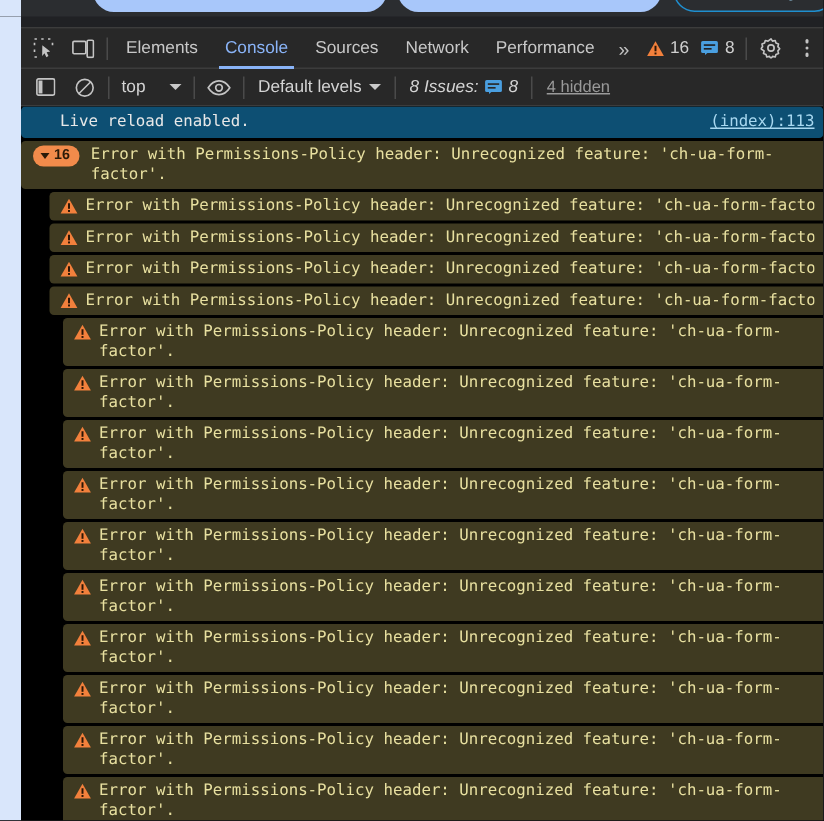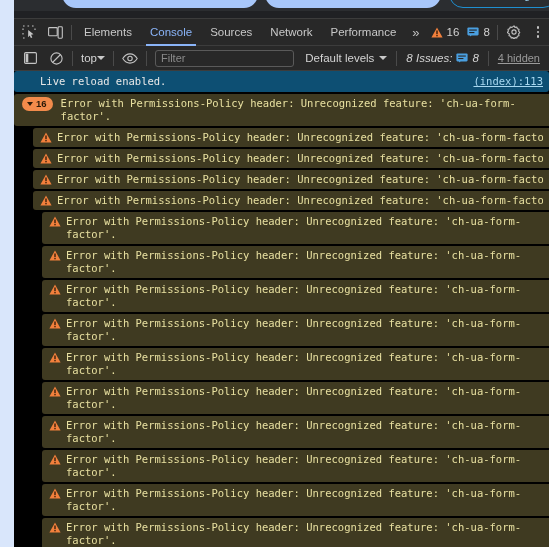--- a/index.html
+++ b/index.html
@@ -152,21 +152,21 @@
     display: flex;
     align-items: center;
     height: 25px;
     background: #282828;
     border-bottom: 1px solid #3c3c3c;
     padding: 0 3px;
     white-space: nowrap;
   }
 
   .ctx-select {
-    display: flex; align-items: center; gap: 0;
+    display: flex; align-items: center; gap: 16px;
     font-size: 11.5px; color: #d4d4d4;
     padding: 0 5px; height: 21px; line-height: 21px;
     flex: 0 0 auto;
   }
   .caret {
     width: 0; height: 0;
     border-left: 4px solid transparent;
     border-right: 4px solid transparent;
     border-top: 4.5px solid #c9c9c9;
     display: inline-block;
@@ -404,21 +404,20 @@
 
       <div class="tb-icon">
         <svg width="16" height="11" viewBox="0 0 16 11">
           <path d="M0.8 5.5C3 2 5.5 0.9 8 0.9s5 1.1 7.2 4.6C13 9 10.5 10.1 8 10.1S3 9 0.8 5.5z" fill="none" stroke="#c4c4c4" stroke-width="1.1"></path>
           <circle cx="8" cy="5.5" r="2.2" fill="none" stroke="#c4c4c4" stroke-width="1.1"></circle>
         </svg>
       </div>
 
       <div class="vsep"></div>
 
-      <input class="filter-input" type="text" value="" placeholder="Filter" style="">
 
       <div class="levels">
         <span>Default levels</span>
         <span class="caret"></span>
       </div>
 
       <div class="vsep"></div>
 
       <div class="issues">
         <span>8 Issues:</span>

